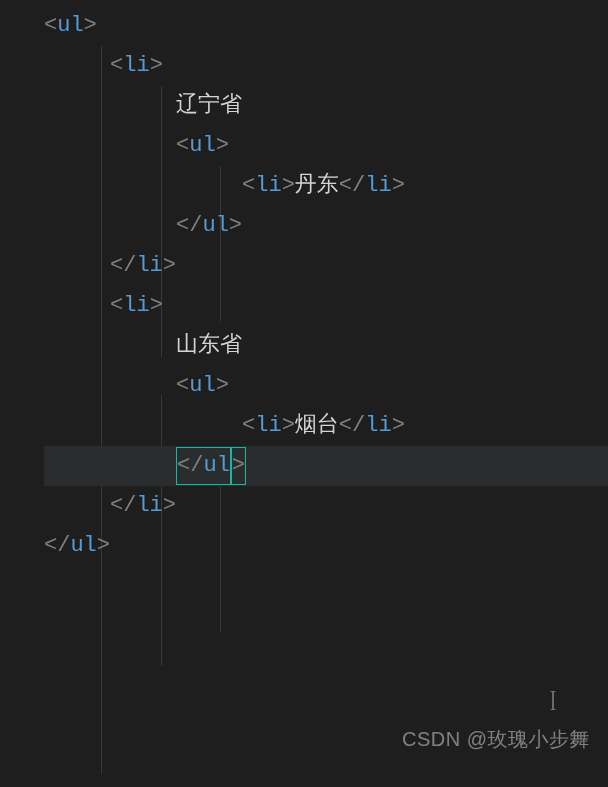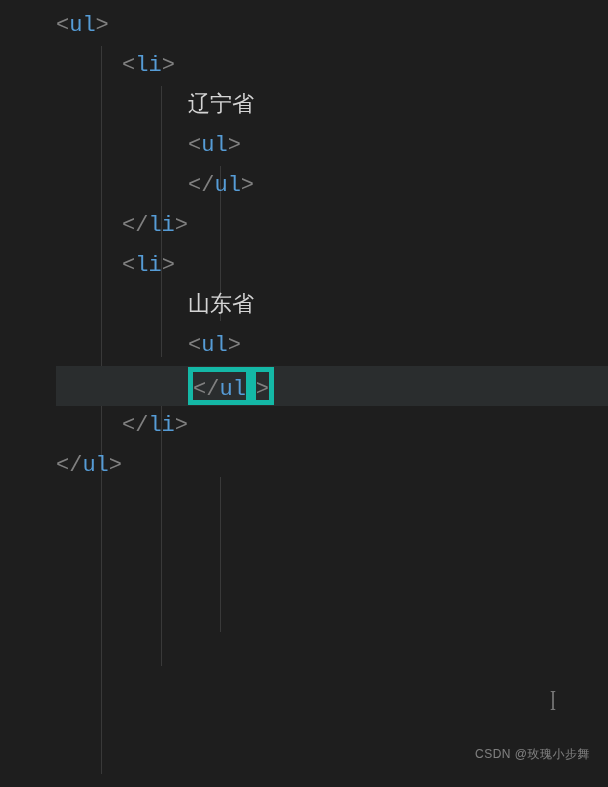--- a/index.html
+++ b/index.html
@@ -12,21 +12,21 @@
       width: 608px;
       height: 787px;
       font-family: Consolas, 'Courier New', monospace;
       font-size: 22px;
       line-height: 40px;
       color: #d4d4d4;
       overflow: hidden;
       position: relative;
     }
     .editor {
-      padding: 6px 0 0 56px;
+      padding: 6px 0 0 44px;
       position: relative;
     }
     .line {
       position: relative;
       white-space: pre;
       height: 40px;
     }
     .line.active {
       background: #2a2d2e;
     }
@@ -40,41 +40,41 @@
       background: #404040;
       opacity: 0.8;
     }
     .g1 { left: 101px; height: 728px; top: 46px; }
     .g2 { left: 161px; height: 271px; top: 86px; }
     .g3 { left: 220px; height: 155px; top: 166px; }
     .g4 { left: 161px; height: 271px; top: 395px; }
     .g5 { left: 220px; height: 155px; top: 477px; }
     .bracket-box {
       display: inline-block;
-      border: 5px solid #14b8a6;
+      border: 1px solid #14b8a6;
       line-height: 36px;
       height: 38px;
       vertical-align: top;
       margin-top: 1px;
     }
     .cursor-beam {
       position: absolute;
       right: 50px;
       top: 680px;
       color: #777;
       font-size: 30px;
       font-family: serif;
       transform: scaleX(0.6);
     }
     .watermark {
       position: absolute;
       right: 18px;
-      bottom: 13px;
+      bottom: 28px;
       color: rgba(255,255,255,0.43);
-      font-size: 12px;
+      font-size: 20px;
       font-family: Arial, sans-serif;
       letter-spacing: 0.5px;
     }
   </style>
 </head>
 <body>
 
 <div class="editor">
   <div class="indent-guide g1"></div>
   <div class="indent-guide g2"></div>
@@ -85,33 +85,35 @@
   <div class="line"><span class="tag-bracket">&lt;</span><span class="tag-name">ul</span><span class="tag-bracket">&gt;</span></div>
 
   <div class="line"><span>     </span><span class="tag-bracket">&lt;</span><span class="tag-name">li</span><span class="tag-bracket">&gt;</span></div>
 
   <div class="line"><span>          </span><span class="text-content">辽宁省</span></div>
 
   <div class="line"><span>          </span><span class="tag-bracket">&lt;</span><span class="tag-name">ul</span><span class="tag-bracket">&gt;</span></div>
 
 
 
+  <div class="line"><span>               </span><span class="tag-bracket">&lt;</span><span class="tag-name">li</span><span class="tag-bracket">&gt;</span><span class="text-content">丹东</span><span class="tag-bracket">&lt;/</span><span class="tag-name">li</span><span class="tag-bracket">&gt;</span></div>
 
   <div class="line"><span>          </span><span class="tag-bracket">&lt;/</span><span class="tag-name">ul</span><span class="tag-bracket">&gt;</span></div>
 
   <div class="line"><span>     </span><span class="tag-bracket">&lt;/</span><span class="tag-name">li</span><span class="tag-bracket">&gt;</span></div>
 
   <div class="line"><span>     </span><span class="tag-bracket">&lt;</span><span class="tag-name">li</span><span class="tag-bracket">&gt;</span></div>
 
   <div class="line"><span>          </span><span class="text-content">山东省</span></div>
 
   <div class="line"><span>          </span><span class="tag-bracket">&lt;</span><span class="tag-name">ul</span><span class="tag-bracket">&gt;</span></div>
 
 
 
+  <div class="line"><span>               </span><span class="tag-bracket">&lt;</span><span class="tag-name">li</span><span class="tag-bracket">&gt;</span><span class="text-content">烟台</span><span class="tag-bracket">&lt;/</span><span class="tag-name">li</span><span class="tag-bracket">&gt;</span></div>
 
   <div class="line active"><span>          </span><span class="bracket-box"><span class="tag-bracket">&lt;/</span><span class="tag-name">ul</span></span><span class="bracket-box"><span class="tag-bracket">&gt;</span></span></div>
 
   <div class="line"><span>     </span><span class="tag-bracket">&lt;/</span><span class="tag-name">li</span><span class="tag-bracket">&gt;</span></div>
 
   <div class="line"><span class="tag-bracket">&lt;/</span><span class="tag-name">ul</span><span class="tag-bracket">&gt;</span></div>
 </div>
 
 <div class="cursor-beam">I</div>
 <div class="watermark">CSDN @玫瑰小步舞</div>

